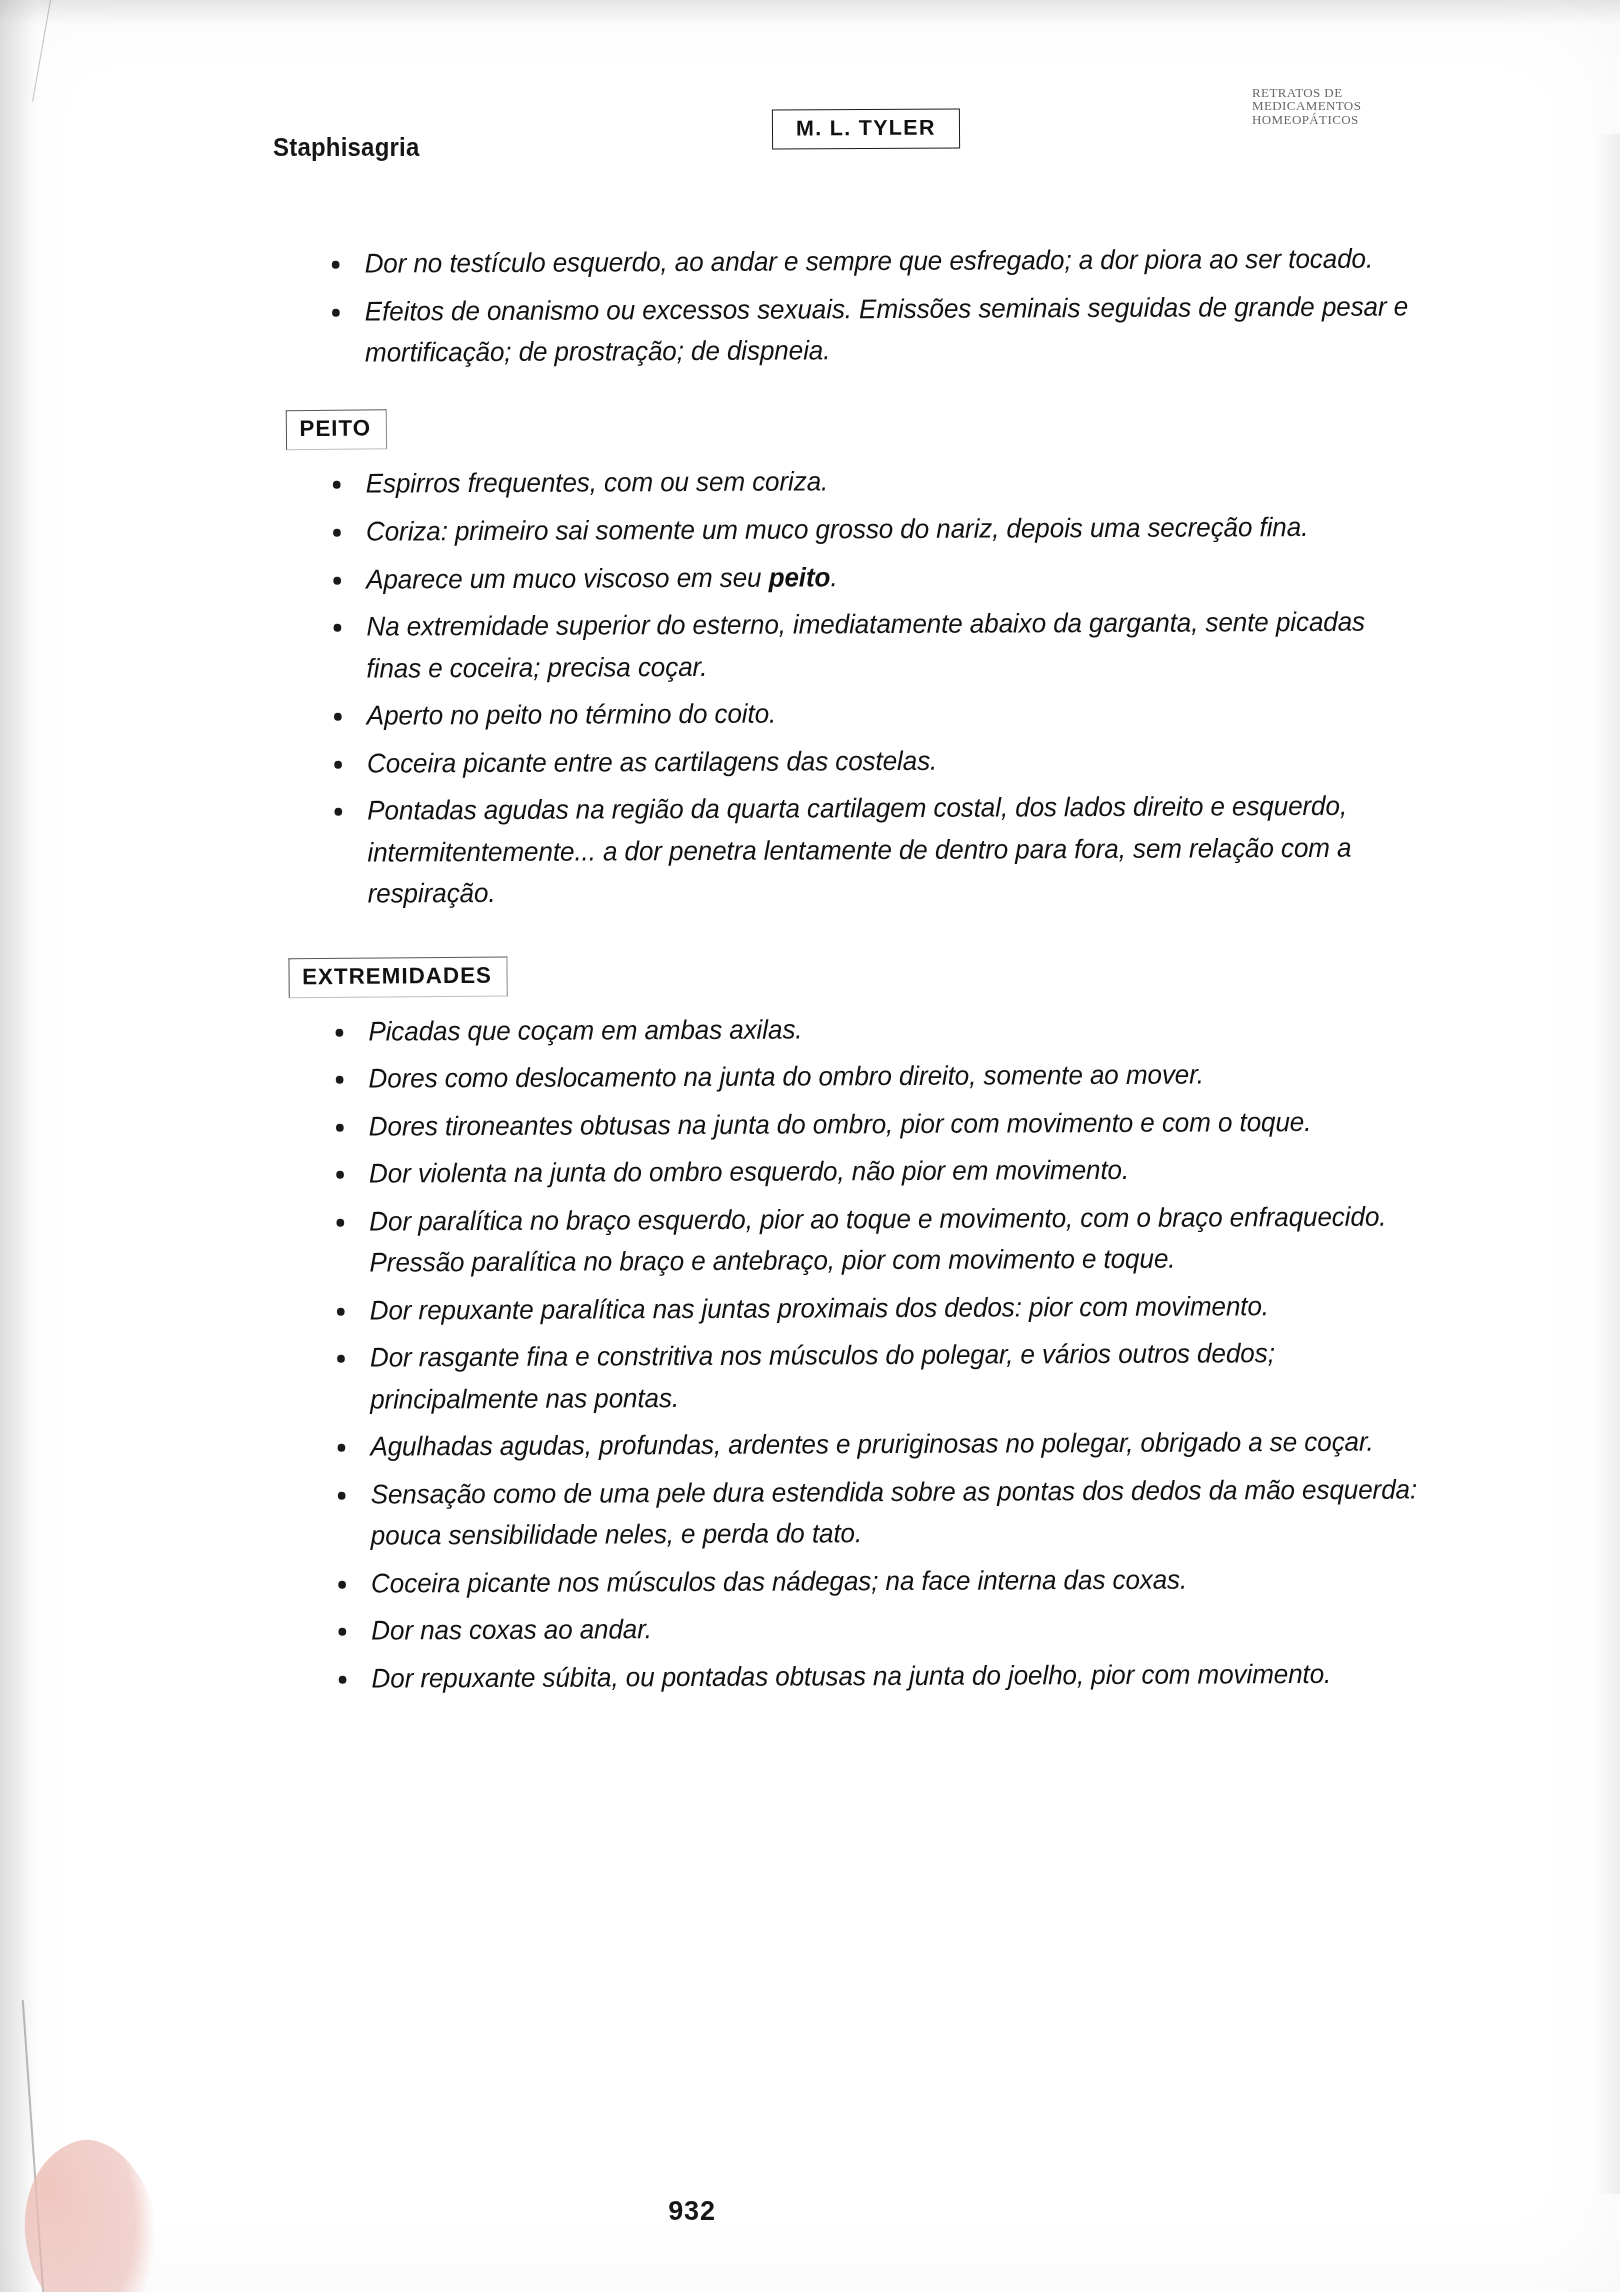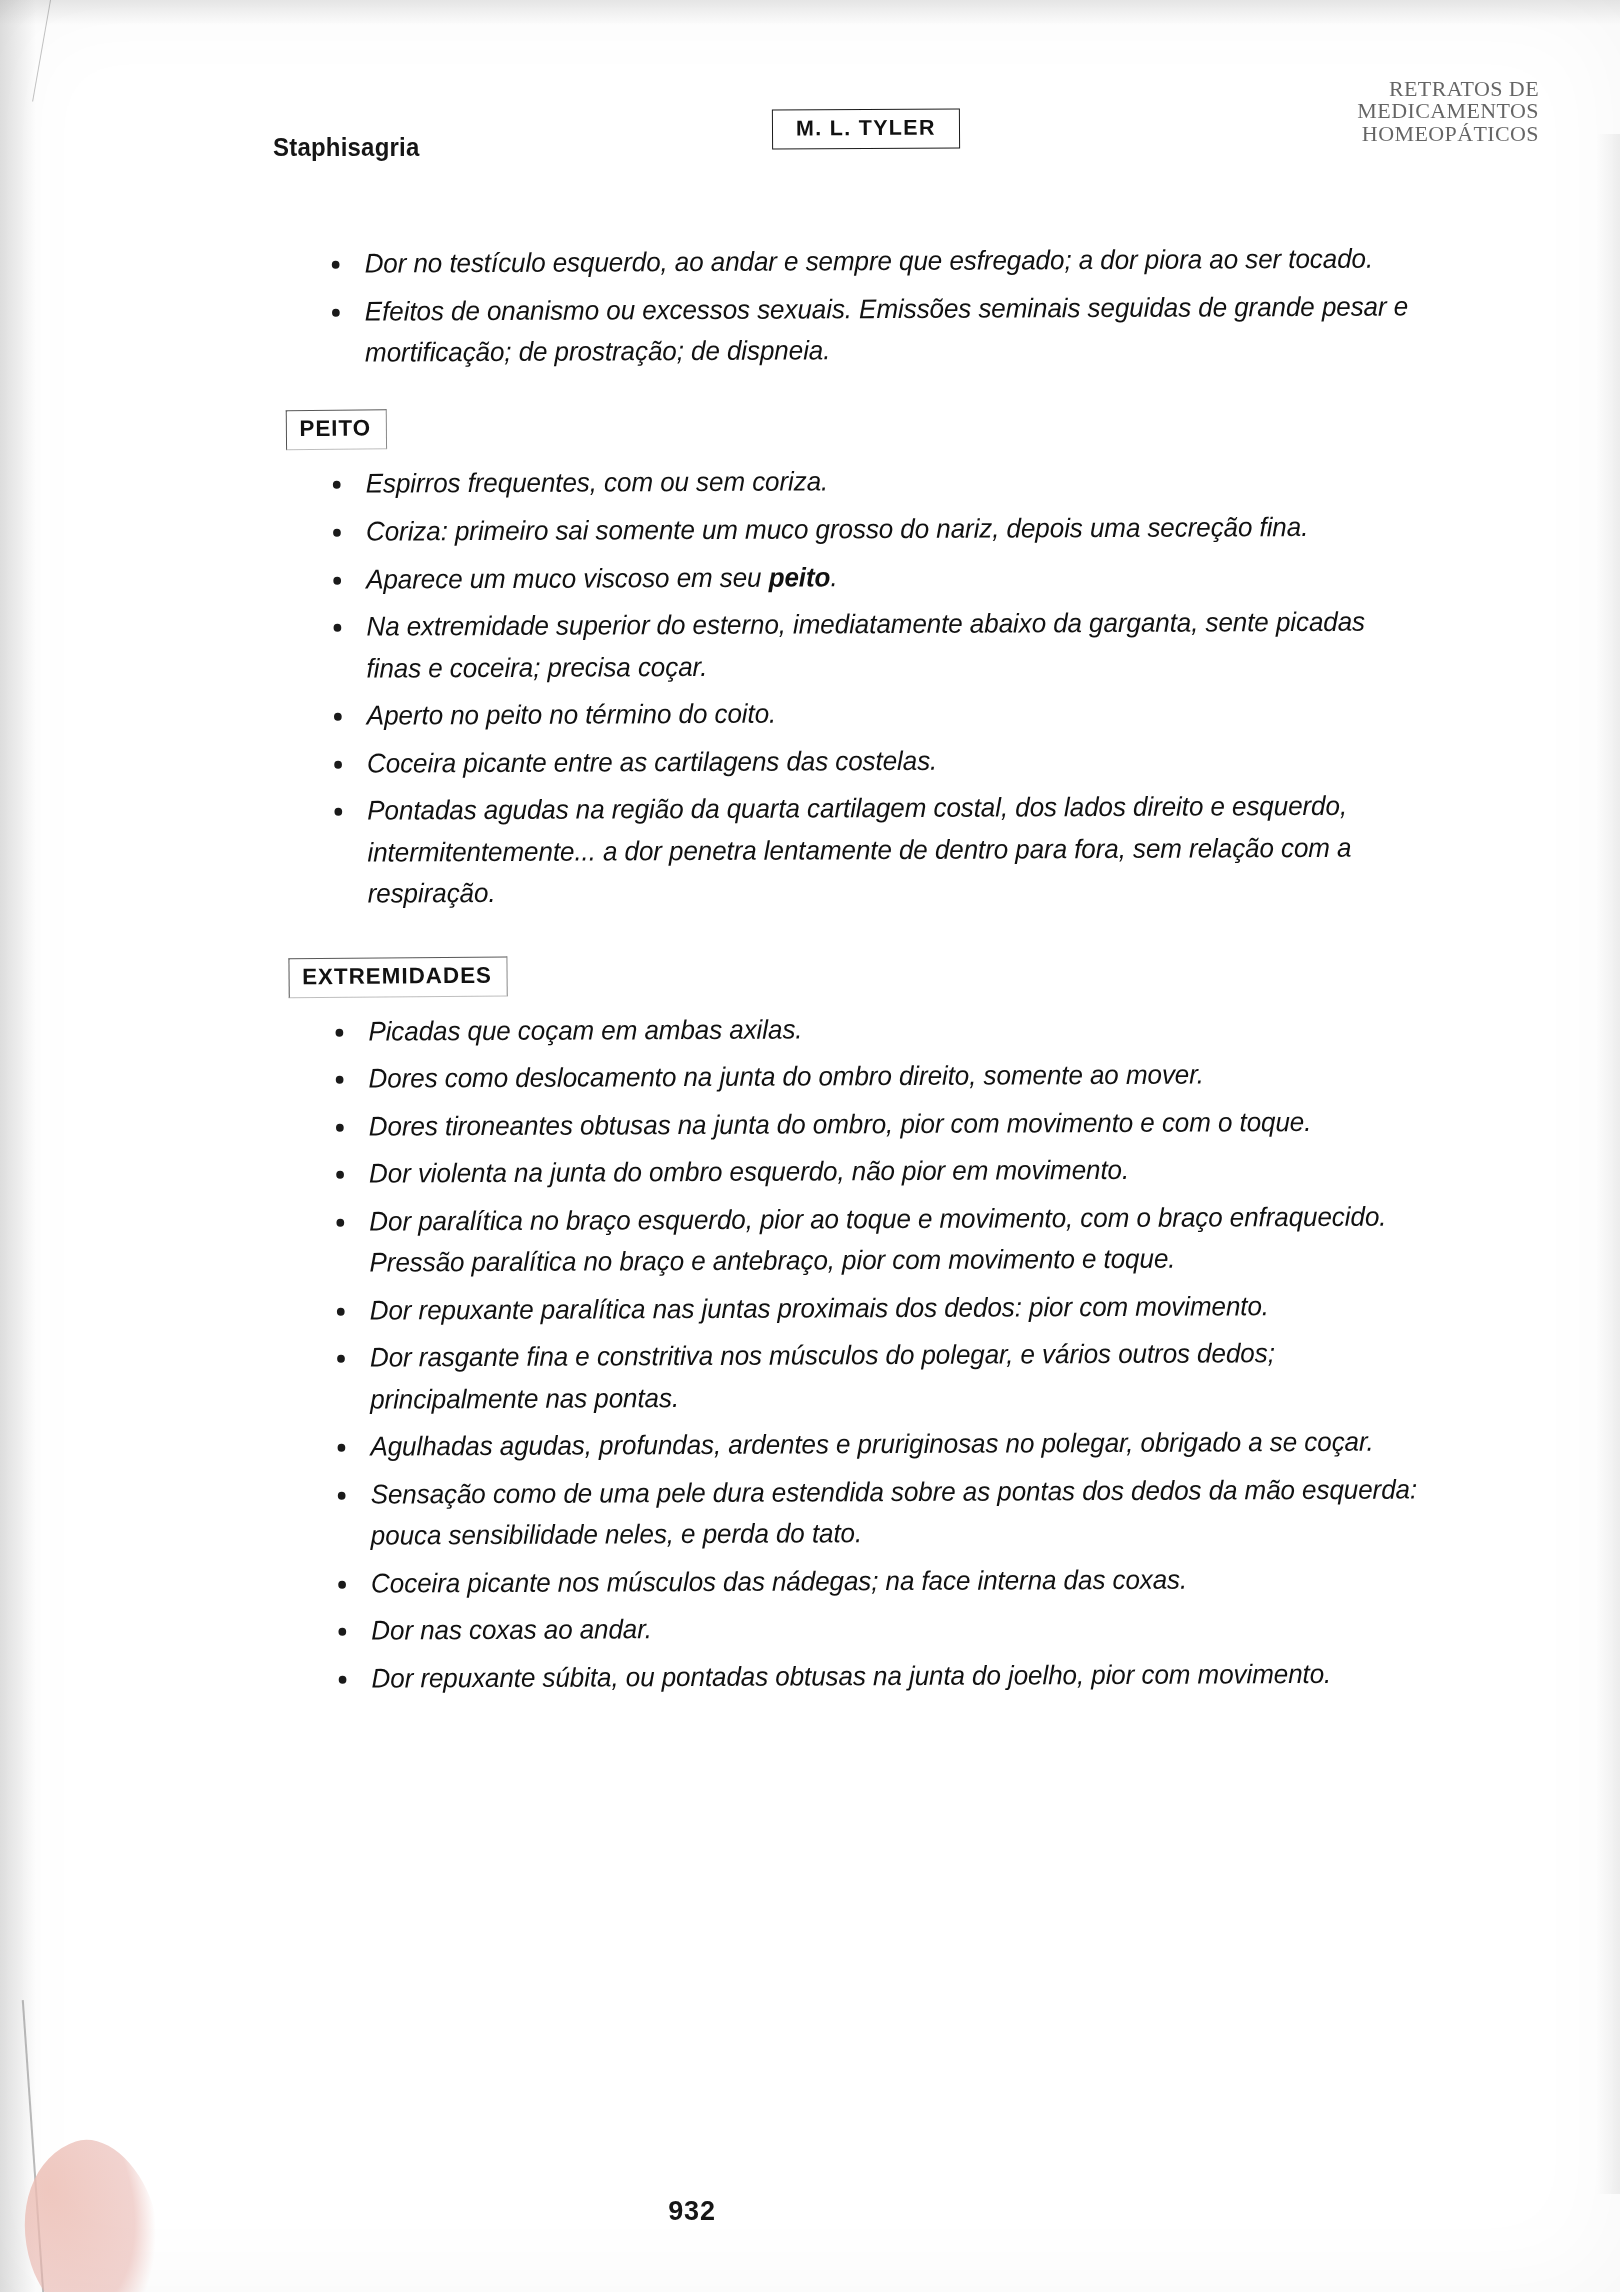--- a/index.html
+++ b/index.html
@@ -96,25 +96,25 @@
     font-size: 21.5px;
     font-weight: bold;
     letter-spacing: 1.3px;
     color: #111111;
     white-space: nowrap;
     transform: rotate(-0.35deg);
   }
   .brand {
     position: absolute;
     left: 1252px;
-    top: 78px;
+    top: 86px;
     width: 287px;
-    text-align: right;
+    text-align: left;
     font-family: "Liberation Serif", serif;
-    font-size: 22px;
+    font-size: 13px;
     line-height: 1.02;
     letter-spacing: 0.4px;
     color: #3b3b3b;
     opacity: 0.78;
     filter: blur(0.3px);
   }
   .brand div { white-space: nowrap; }
 
   
   .content {

